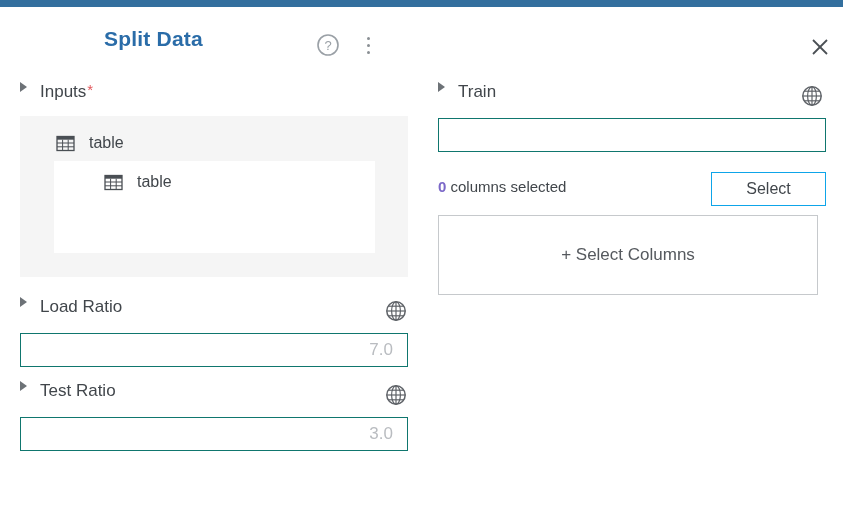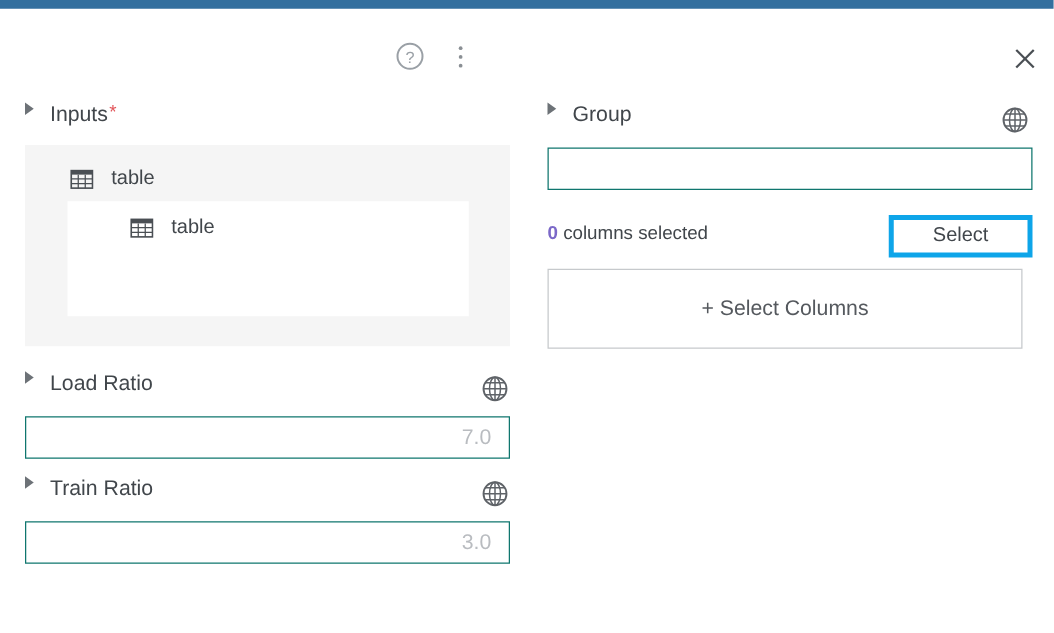--- a/index.html
+++ b/index.html
@@ -208,34 +208,34 @@
   .gb-count .num {
     color: #7b68c8;
     font-weight: bold;
   }
   .select-btn {
     position: absolute;
     right: 0;
     top: 0;
     width: 115px;
     height: 34px;
-    border: 4px solid #0ea5e9;
+    border: 1px solid #0ea5e9;
     background: #ffffff;
     box-sizing: border-box;
     display: flex;
     align-items: center;
     justify-content: center;
     font-size: 16px;
     color: #41464b;
     cursor: pointer;
   }
   .dropzone {
     margin-top: 9px;
     width: 380px;
-    height: 64px;
+    height: 80px;
     border: 1px solid #c6c9cc;
     background: #ffffff;
     box-sizing: border-box;
     display: flex;
     align-items: center;
     justify-content: center;
     font-size: 17px;
     color: #55595e;
     cursor: pointer;
   }
@@ -244,20 +244,21 @@
   .spacer-18 { height: 14px; }
 </style>
 </head>
 <body>
 
 <div class="dialog">
 
   <div class="topbar"></div>
 
   <div class="header">
+    <div class="title">Split Data</div>
 
     <span class="help-icon">
       <svg width="24" height="24" viewBox="0 0 24 24">
         <circle cx="12" cy="12" r="10" fill="none" stroke="#9aa0a6" stroke-width="1.6"></circle>
         <text x="12" y="17" text-anchor="middle" font-family="Liberation Sans, sans-serif" font-size="13" fill="#9aa0a6">?</text>
       </svg>
     </span>
 
     <span class="kebab-btn">
       <i></i>
@@ -334,21 +335,21 @@
       </span>
     </div>
     <div class="field">
       <span class="ph">7.0</span>
     </div>
 
     <div class="spacer-18"></div>
 
     <div class="sec-head">
       <span class="tri"></span>
-      <span class="sec-label">Train Ratio</span>
+      <span class="sec-label">Test Ratio</span>
       <span class="globe">
         <svg width="24" height="24" viewBox="0 0 24 24">
           <circle cx="12" cy="12" r="9.2" fill="none" stroke="#5f6368" stroke-width="1.5"></circle>
           <ellipse cx="12" cy="12" rx="4.4" ry="9.2" fill="none" stroke="#5f6368" stroke-width="1.2"></ellipse>
           <line x1="12" y1="2.8" x2="12" y2="21.2" stroke="#5f6368" stroke-width="1.2"></line>
           <line x1="2.8" y1="12" x2="21.2" y2="12" stroke="#5f6368" stroke-width="1.2"></line>
           <line x1="4.3" y1="7.2" x2="19.7" y2="7.2" stroke="#5f6368" stroke-width="1.2"></line>
           <line x1="4.3" y1="16.8" x2="19.7" y2="16.8" stroke="#5f6368" stroke-width="1.2"></line>
         </svg>
       </span>
@@ -356,21 +357,21 @@
     <div class="field">
       <span class="ph">3.0</span>
     </div>
 
   </div>
 
   <div class="col-right">
 
     <div class="sec-head">
       <span class="tri"></span>
-      <span class="sec-label">Group</span>
+      <span class="sec-label">Train</span>
       <span class="globe">
         <svg width="24" height="24" viewBox="0 0 24 24">
           <circle cx="12" cy="12" r="9.2" fill="none" stroke="#5f6368" stroke-width="1.5"></circle>
           <ellipse cx="12" cy="12" rx="4.4" ry="9.2" fill="none" stroke="#5f6368" stroke-width="1.2"></ellipse>
           <line x1="12" y1="2.8" x2="12" y2="21.2" stroke="#5f6368" stroke-width="1.2"></line>
           <line x1="2.8" y1="12" x2="21.2" y2="12" stroke="#5f6368" stroke-width="1.2"></line>
           <line x1="4.3" y1="7.2" x2="19.7" y2="7.2" stroke="#5f6368" stroke-width="1.2"></line>
           <line x1="4.3" y1="16.8" x2="19.7" y2="16.8" stroke="#5f6368" stroke-width="1.2"></line>
         </svg>
       </span>

